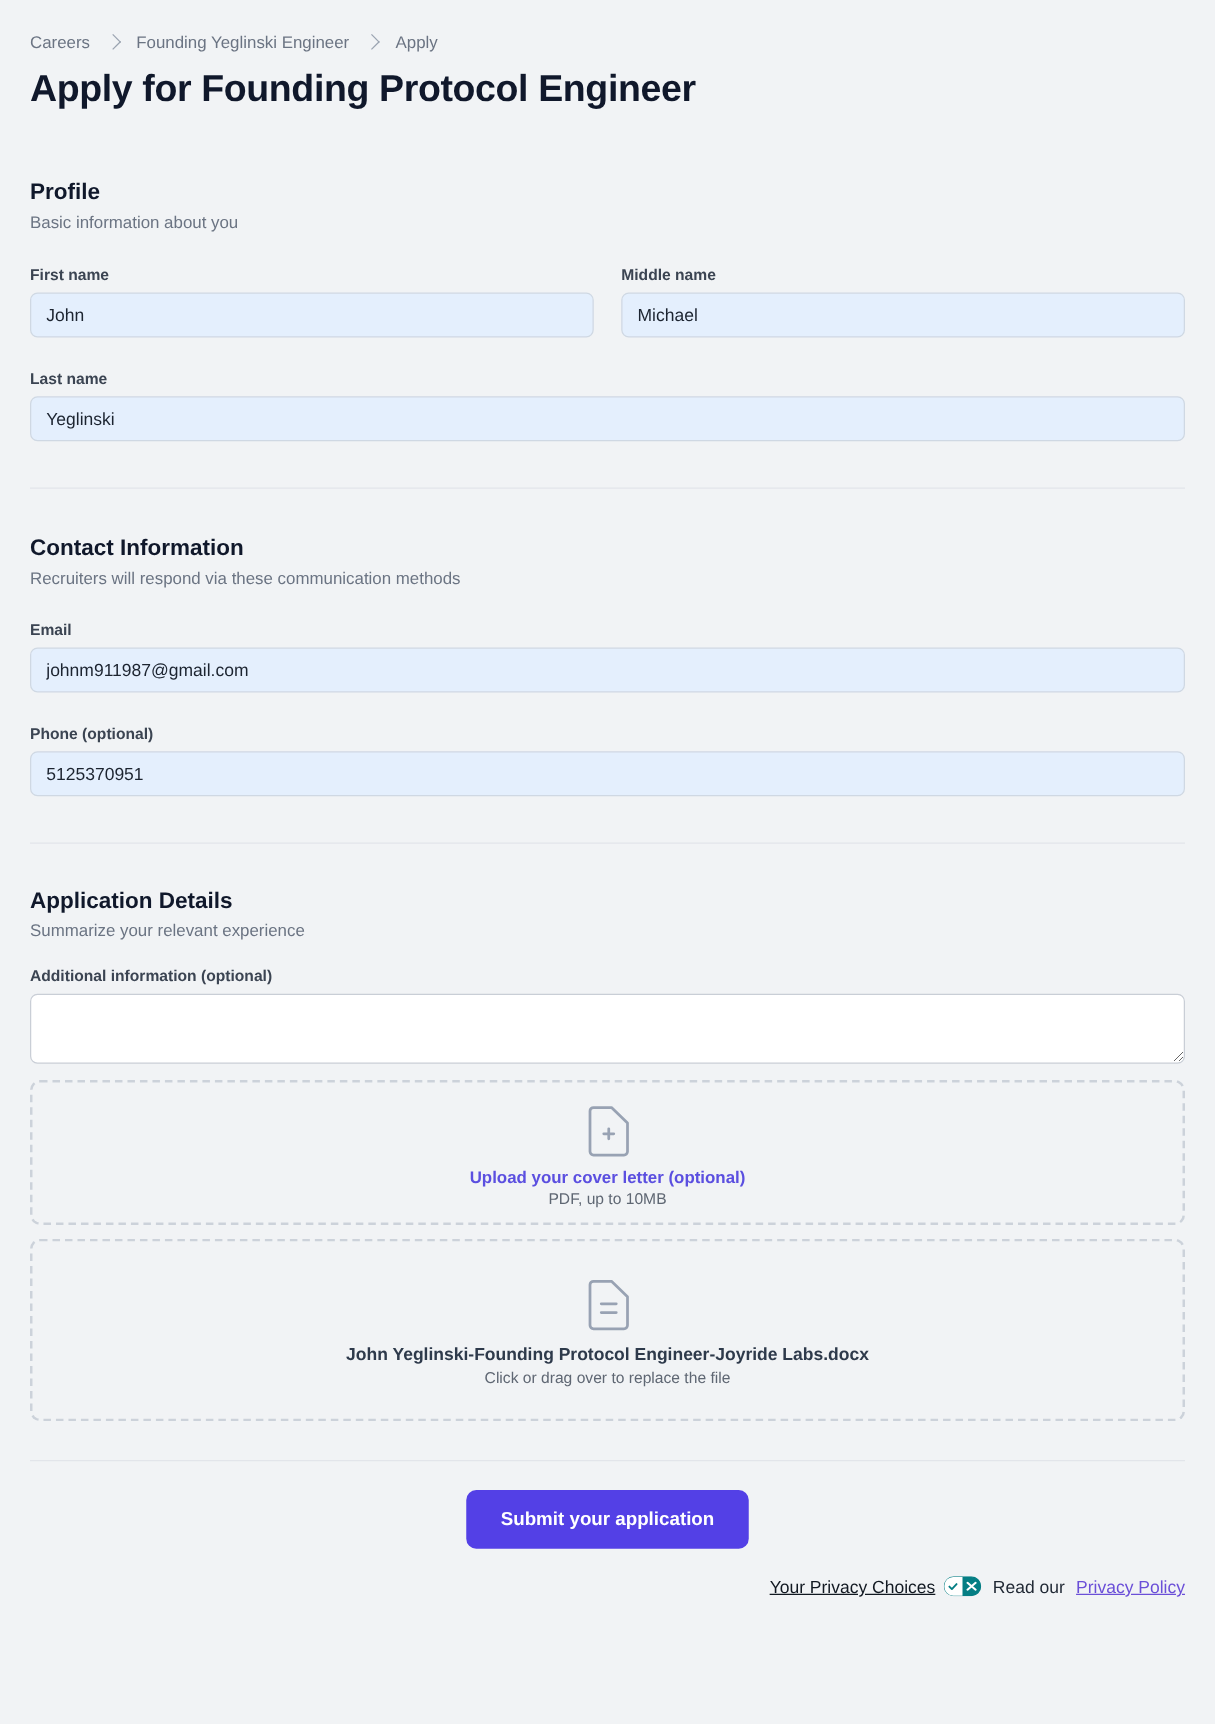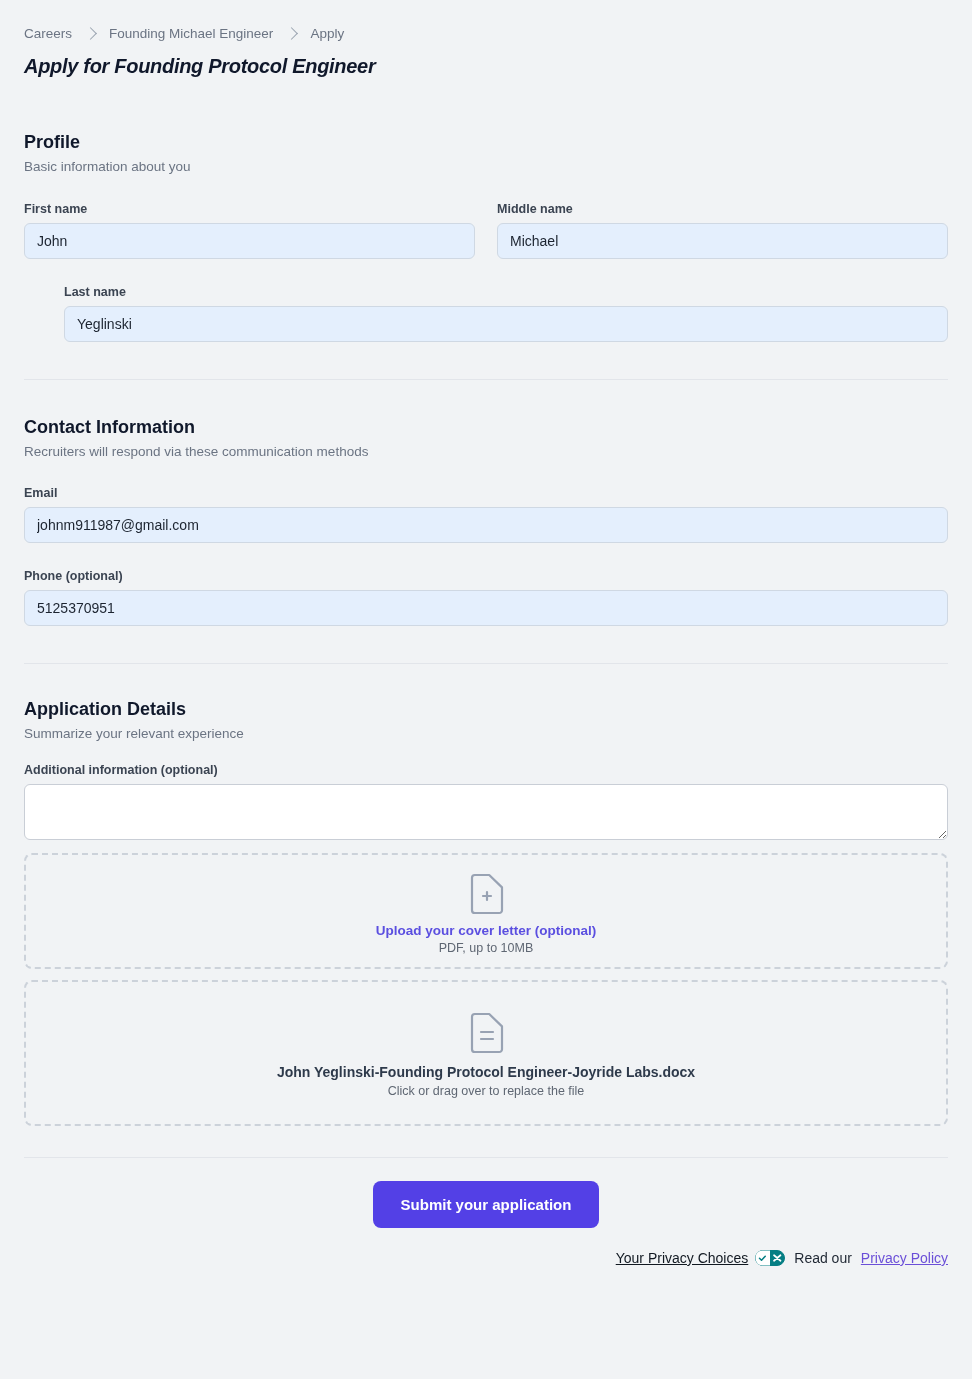--- a/index.html
+++ b/index.html
@@ -30,25 +30,24 @@
     border-right: 1.6px solid #9aa3b0;
     border-top: 1.6px solid #9aa3b0;
     transform: rotate(45deg);
     display: inline-block;
     flex: 0 0 auto;
   }
 
   
   .page-title {
     margin: 14px 0 0 0;
-    font-size: 20px;
+    font-size: 30px;
     font-weight: bold;
     letter-spacing: -0.3px;
     color: #10182b;
-    font-style: italic;
   }
 
   
   .section { padding-top: 0; }
   .section-head { margin-top: 0; }
   .section-title {
     font-size: 18px;
     font-weight: bold;
     color: #10182b;
     margin: 0;
@@ -184,21 +183,21 @@
   }
 </style>
 </head>
 <body>
 
 <div class="page">
 
   <nav class="breadcrumb">
     <span class="crumb crumb-link">Careers</span>
     <span class="chev"></span>
-    <span class="crumb crumb-link">Founding Michael Engineer</span>
+    <span class="crumb crumb-link">Founding Yeglinski Engineer</span>
     <span class="chev"></span>
     <span class="crumb">Apply</span>
   </nav>
 
   <h1 class="page-title">Apply for Founding Protocol Engineer</h1>
 
   <div class="section" style="margin-top:54px;">
     <div class="section-head">
       <h2 class="section-title">Profile</h2>
       <p class="section-sub">Basic information about you</p>
@@ -208,21 +207,21 @@
       <div class="field">
         <label class="field-label">First name</label>
         <input class="input" type="text" value="John" style="">
       </div>
       <div class="field">
         <label class="field-label">Middle name</label>
         <input class="input" type="text" value="Michael" style="">
       </div>
     </div>
 
-    <div class="field" style="margin-top:26px;margin-left:40px;">
+    <div class="field" style="margin-top:26px;">
       <label class="field-label">Last name</label>
       <input class="input" type="text" value="Yeglinski" style="">
     </div>
   </div>
 
   <div class="divider" style="margin-top:37px;"></div>
 
   <div class="section" style="margin-top:37px;">
     <div class="section-head">
       <h2 class="section-title">Contact Information</h2>

